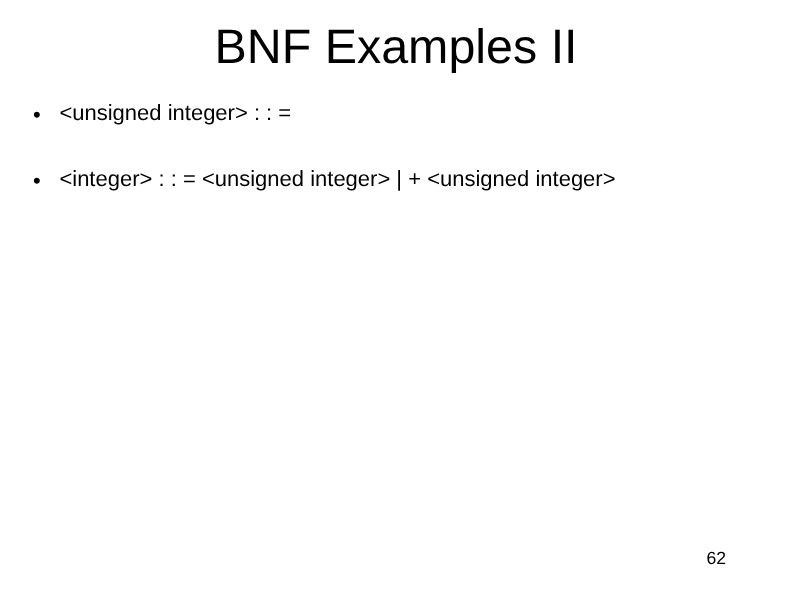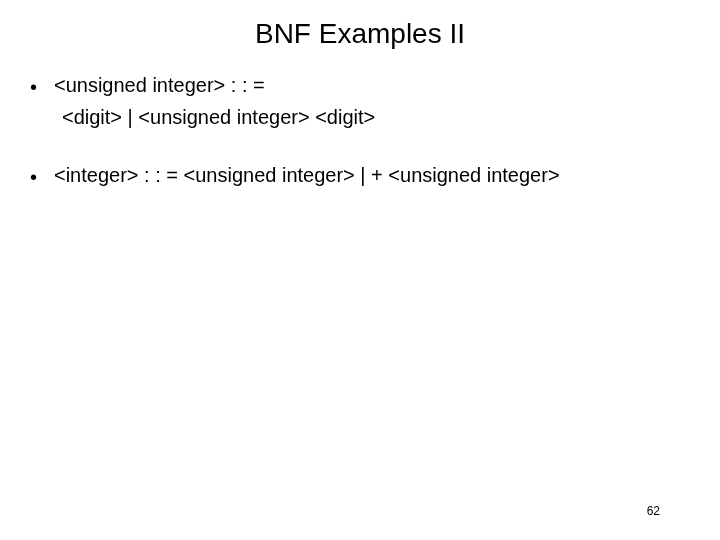--- a/index.html
+++ b/index.html
@@ -11,21 +11,21 @@
       width: 720px;
       height: 540px;
       background: #ffffff;
       font-family: "Comic Sans MS", "Chalkboard SE", "Trebuchet MS", sans-serif;
       color: #000000;
       position: relative;
       padding: 0;
     }
     .title {
       text-align: center;
-      font-size: 28px;
+      font-size: 44px;
       font-weight: normal;
       padding-top: 18px;
       padding-bottom: 20px;
       font-family: Arial, Helvetica, sans-serif;
     }
     .content {
       padding-left: 30px;
       padding-right: 20px;
       font-size: 20px;
       line-height: 1.5;
@@ -48,37 +48,36 @@
     .indent-line {
       padding-left: 32px;
     }
     .indent-line2 {
       padding-left: 160px;
     }
     .page-number {
       position: absolute;
       bottom: 22px;
       right: 60px;
-      font-size: 12px;
+      font-size: 16px;
       font-family: Arial, Helvetica, sans-serif;
     }
   </style>
 </head>
 <body>
 
 <div class="title">BNF Examples II</div>
 
 <div class="content">
 
   <div class="bullet-block">
     <div class="bullet-line">
       <span class="bullet-dot">•</span>
       <span class="bullet-text">&lt;unsigned integer&gt; : : =</span>
     </div>
-    <div class="indent-line">&lt;digit&gt; | &lt;unsigned integer&gt; &lt;digit&gt;</div>
   </div>
 
   <div class="bullet-block">
     <div class="bullet-line">
       <span class="bullet-dot">•</span>
       <span class="bullet-text">&lt;integer&gt; : : = &lt;unsigned integer&gt; |  + &lt;unsigned integer&gt;</span>
     </div>
   </div>
 
 </div>

